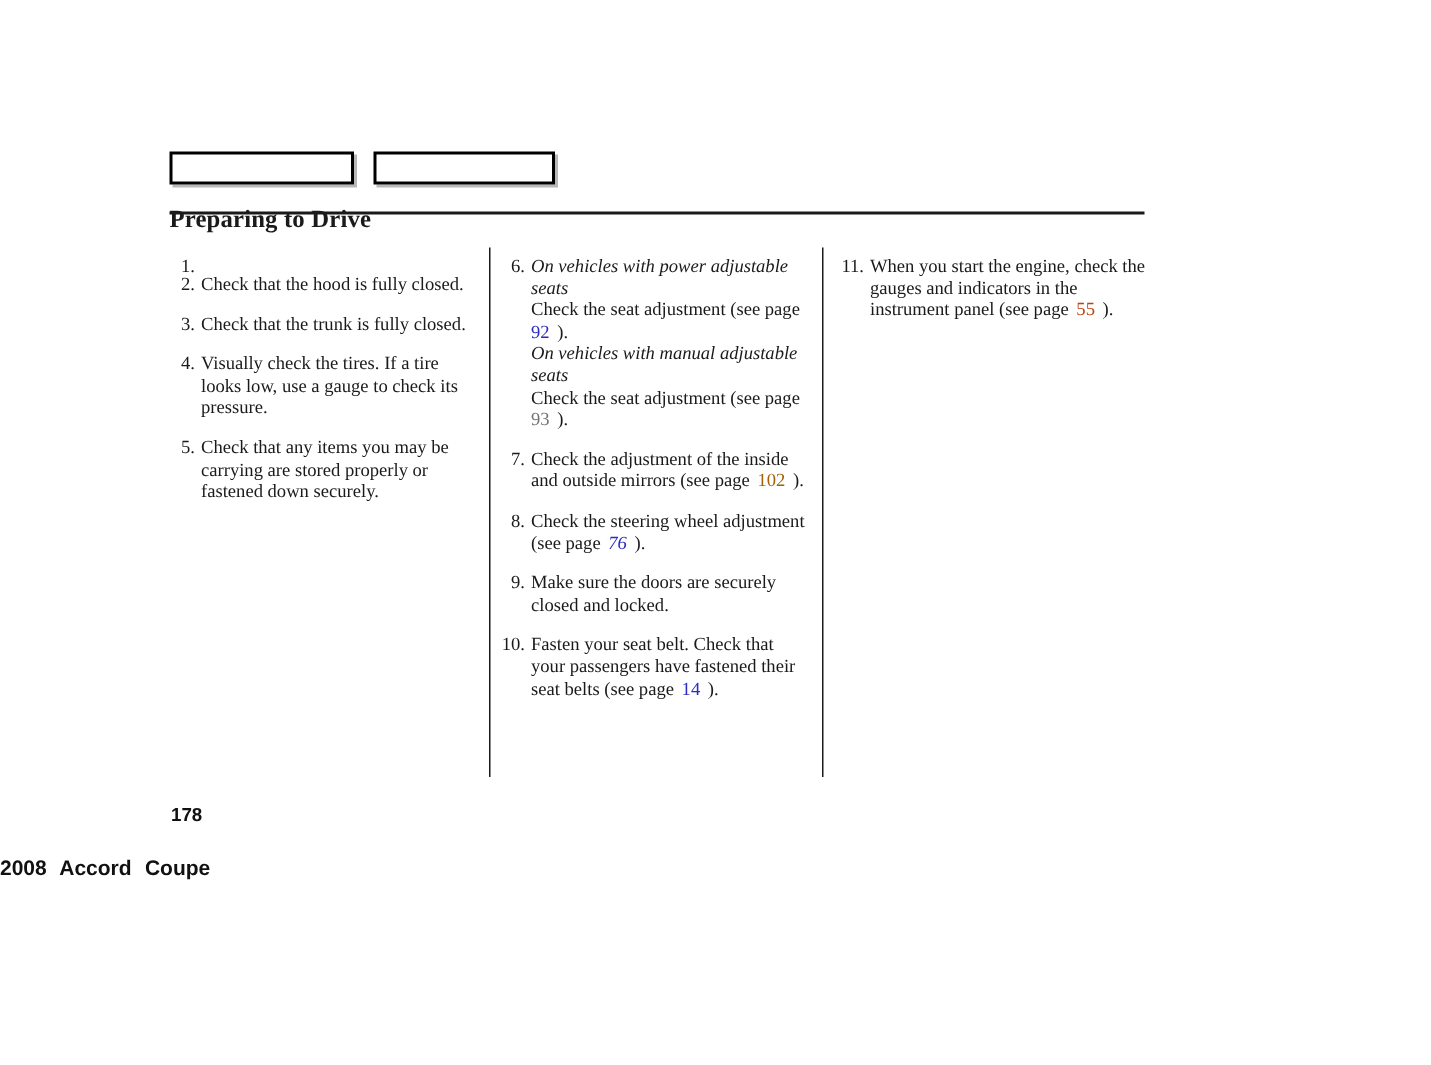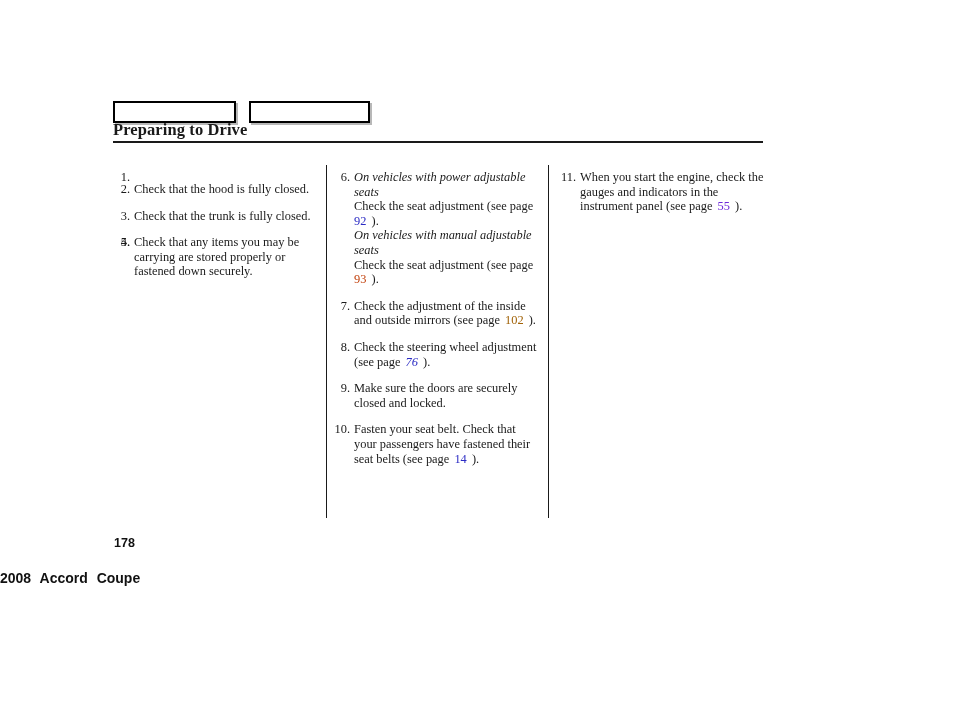--- a/index.html
+++ b/index.html
@@ -30,21 +30,21 @@
     box-shadow: 2px 2px 0 0 #b8b8b8;
     vertical-align: top;
   }
   #tab-box-1 { width: 119px; }
   #tab-box-2 { width: 117px; margin-left: 9px; }
 
   
   #page-title {
     position: absolute;
     left: 113px;
-    top: 120px;
+    top: 136px;
     font-size: 16.5px;
     font-weight: bold;
     letter-spacing: 0.1px;
     white-space: nowrap;
   }
   #title-rule {
     position: absolute;
     left: 113px;
     top: 141px;
     width: 650px;
@@ -155,20 +155,21 @@
     <span>Check that the hood is fully closed.</span>
   </div>
 
   <div class="list-item">
     <span class="num">3.</span>
     <span>Check that the trunk is fully closed.</span>
   </div>
 
   <div class="list-item">
     <span class="num">4.</span>
+    <span>Visually check the tires. If a tire looks low, use a gauge to check its pressure.</span>
   </div>
 
   <div class="list-item">
     <span class="num">5.</span>
     <span>Check that any items you may be carrying are stored properly or fastened down securely.</span>
   </div>
 
 </div>
 
 <div class="column" id="column-2">
@@ -176,21 +177,21 @@
   <div class="list-item">
     <span class="num">6.</span>
     <span class="sub-head">On vehicles with power adjustable seats</span>
     <span>Check the seat adjustment (see page</span>
     <span class="spacer-thin"></span><a class="pref" style="color: rgb(43, 43, 196);">92</a><span class="spacer-thin"></span>
     <span>).</span>
 
     <span class="sub-block">
       <span class="sub-head">On vehicles with manual adjustable seats</span>
       <span>Check the seat adjustment (see page</span>
-      <span class="spacer-thin"></span><a class="pref" style="color: #c2410c;">93</a><span class="spacer-thin"></span>
+      <span class="spacer-thin"></span><a class="pref" style="color: #737373;">93</a><span class="spacer-thin"></span>
       <span>).</span>
     </span>
   </div>
 
   <div class="list-item">
     <span class="num">7.</span>
     <span>Check the adjustment of the inside and outside mirrors (see page</span>
     <span class="spacer-thin"></span><a class="pref" style="color: #a16207;">102</a><span class="spacer-thin"></span>
     <span>).</span>
   </div>
@@ -214,20 +215,20 @@
     <span>).</span>
   </div>
 
 </div>
 
 <div class="column" id="column-3">
 
   <div class="list-item">
     <span class="num">11.</span>
     <span>When you start the engine, check the gauges and indicators in the instrument panel (see page</span>
-    <span class="spacer-thin"></span><a class="pref" style="color: #6d28d9;">55</a><span class="spacer-thin"></span>
+    <span class="spacer-thin"></span><a class="pref" style="color: #c2410c;">55</a><span class="spacer-thin"></span>
     <span>).</span>
   </div>
 
 </div>
 
 <div id="page-number">178</div>
 <div id="footer-title">2008  Accord  Coupe</div>
 
 </body></html>

